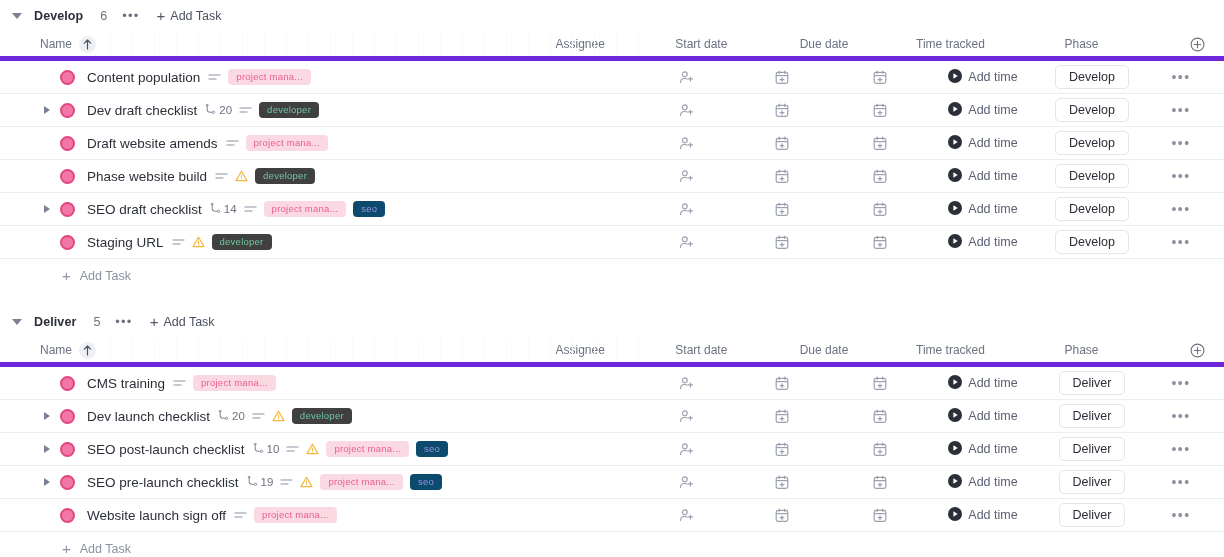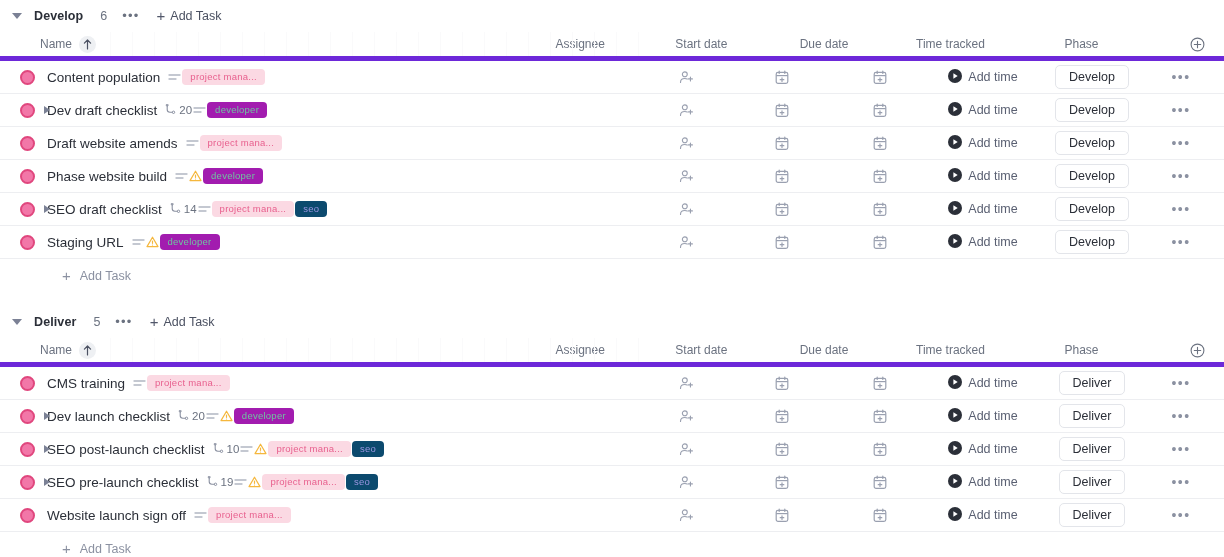--- a/index.html
+++ b/index.html
@@ -116,20 +116,21 @@
   .row {
     display: flex;
     align-items: center;
     height: 33px;
     border-bottom: 1px solid #edeef1;
   }
   .cell-name {
     width: 640px;
     display: flex;
     align-items: center;
+    padding-left: 40px;
     position: relative;
     min-width: 0;
   }
   .expander {
     position: absolute;
     left: 44px;
     width: 0; height: 0;
     border-top: 4.5px solid transparent;
     border-bottom: 4.5px solid transparent;
     border-left: 6px solid #7b8195;
@@ -146,21 +147,21 @@
   }
   .task-title {
     font-size: 13.5px;
     color: #2b2f38;
     margin-left: 12px;
     white-space: nowrap;
   }
   .meta {
     display: flex;
     align-items: center;
-    gap: 1px;
+    gap: 7px;
     margin-left: 8px;
   }
   .subtask-wrap {
     display: flex;
     align-items: center;
     gap: 3px;
     color: #6b7280;
     font-size: 11.5px;
   }
   .desc-icon { display: block; }
@@ -169,21 +170,21 @@
   .tag {
     font-size: 9.5px;
     padding: 3px 8px 3px 8px;
     border-radius: 4px;
     letter-spacing: .25px;
     white-space: nowrap;
     cursor: pointer;
     line-height: 1;
   }
   .tag-pm  { background: #fbd9e3; color: #e8608e; }
-  .tag-dev { background: #a21caf; color: #6fc5a0; }
+  .tag-dev { background: #404040; color: #6fc5a0; }
   .tag-seo { background: #0c4a6e; color: #9b95e0; }
 
   .cell {
     display: flex;
     align-items: center;
     justify-content: center;
   }
 
   .addtime {
     display: flex;

